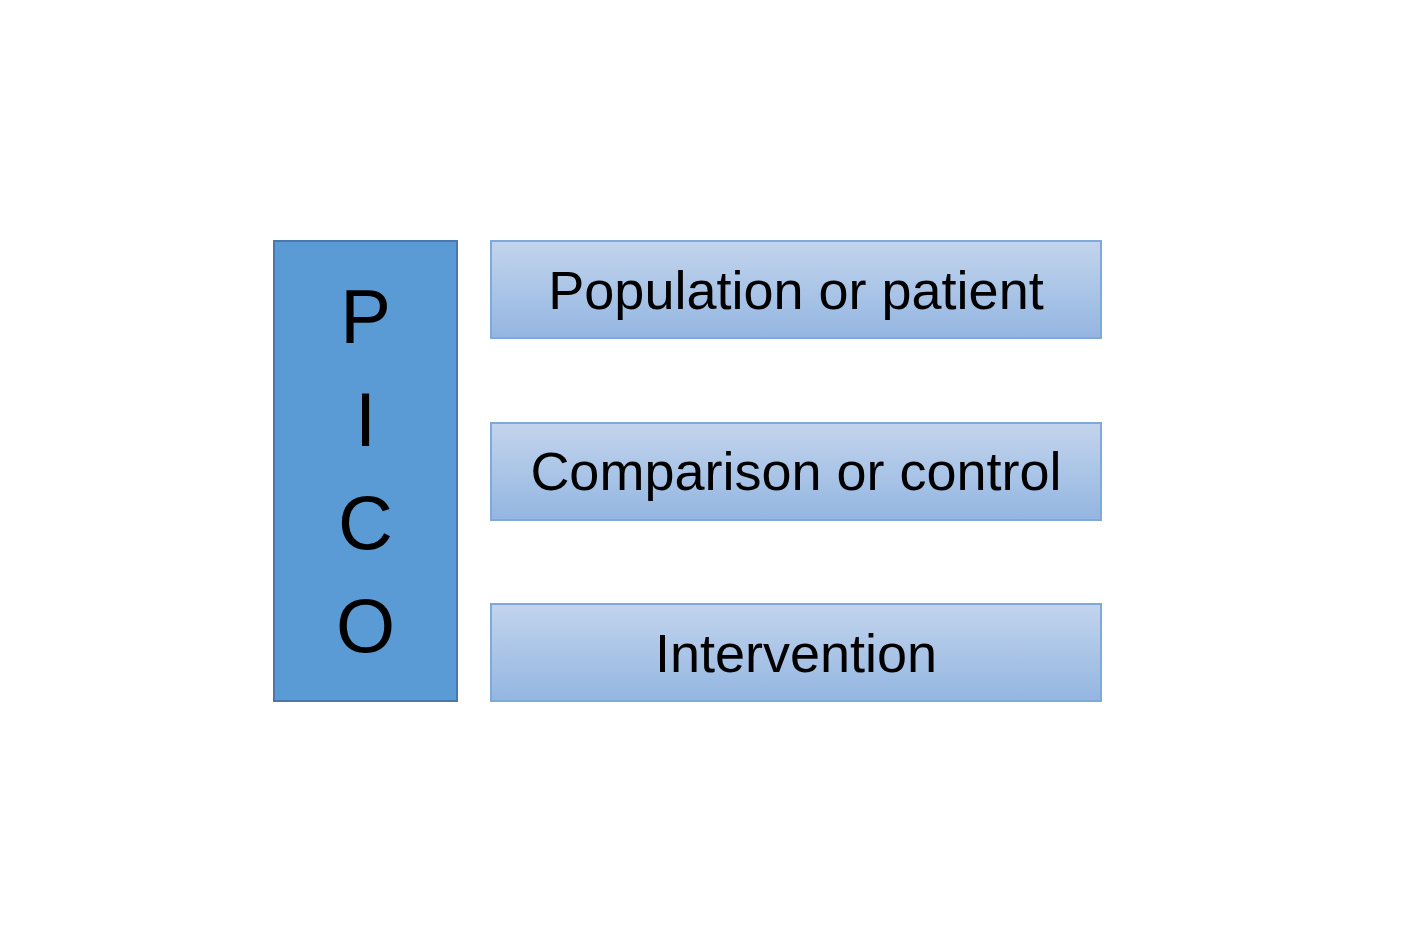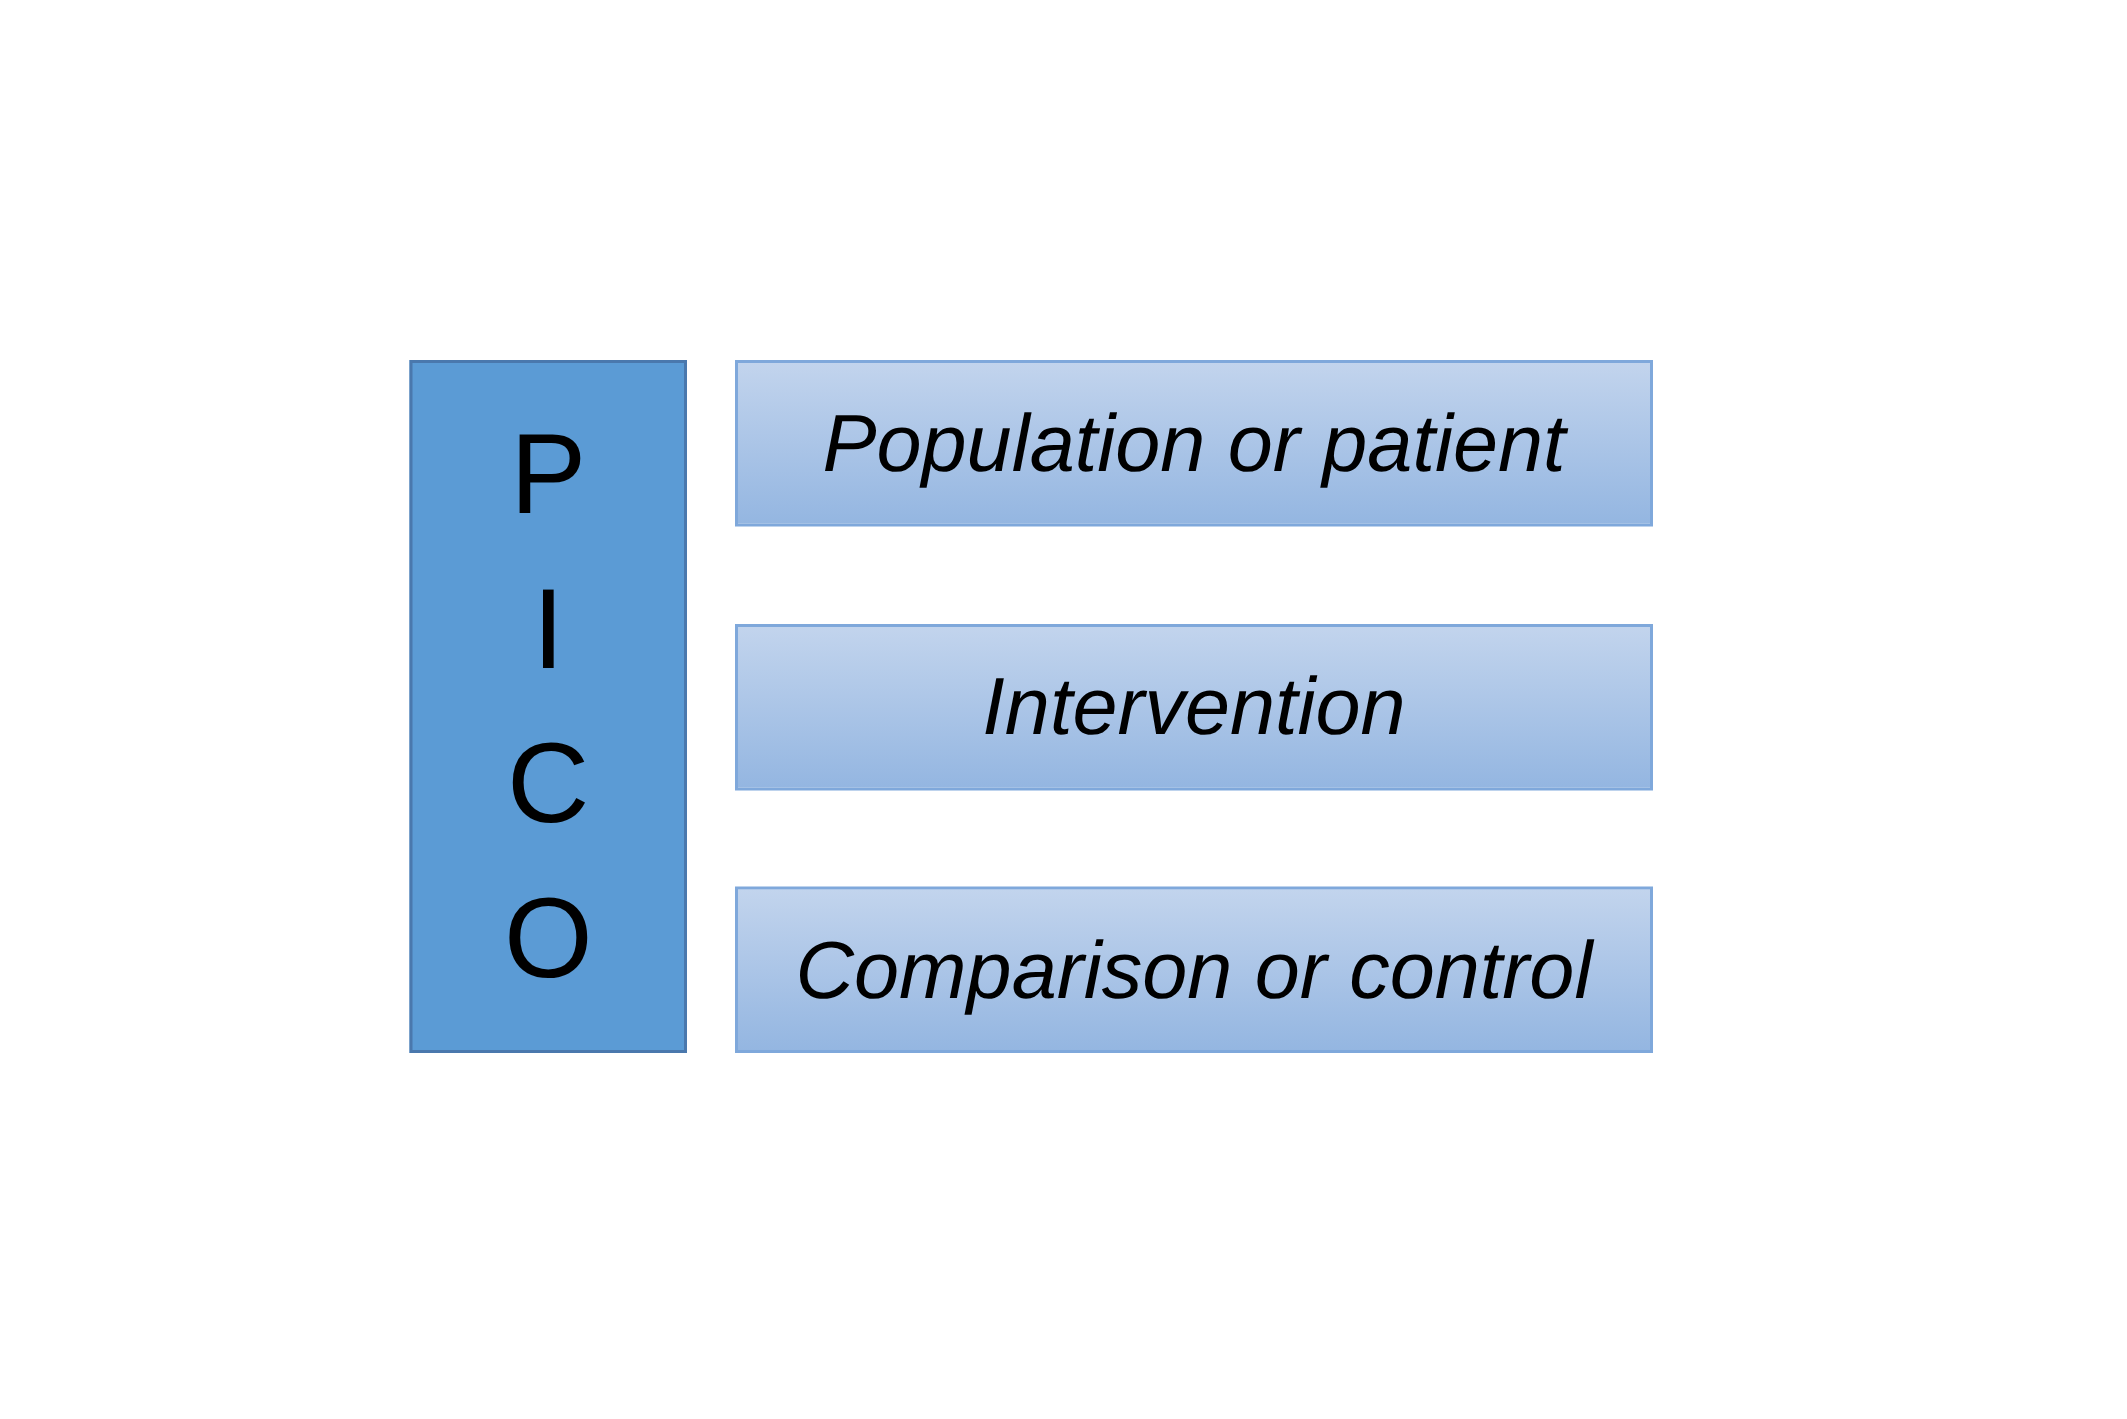--- a/index.html
+++ b/index.html
@@ -48,27 +48,26 @@
     position: absolute;
     left: 490px;
     top: 240px;
     width: 612px;
     height: 462px;
     display: flex;
     flex-direction: column;
     justify-content: space-between;
   }
   .row {
-    height: 111px;
+    height: 99px;
     background: linear-gradient(to bottom, var(--bar-gradient-top), var(--bar-gradient-bottom));
     border: 2px solid var(--bar-border);
     display: flex;
     align-items: center;
     justify-content: center;
-    font-style: italic;
   }
   .row-label {
     font-size: 54px;
     color: var(--text);
     white-space: nowrap;
   }
 </style>
 </head>
 <body>
 
@@ -79,20 +78,20 @@
     <div class="acronym-letter">I</div>
     <div class="acronym-letter">C</div>
     <div class="acronym-letter">O</div>
   </div>
 
   <div class="rows">
     <div class="row">
       <span class="row-label">Population or patient</span>
     </div>
     <div class="row">
-      <span class="row-label">Intervention</span>
+      <span class="row-label">Comparison or control</span>
     </div>
     <div class="row">
-      <span class="row-label">Comparison or control</span>
+      <span class="row-label">Intervention</span>
     </div>
   </div>
 
 </div>
 
 </body></html>

